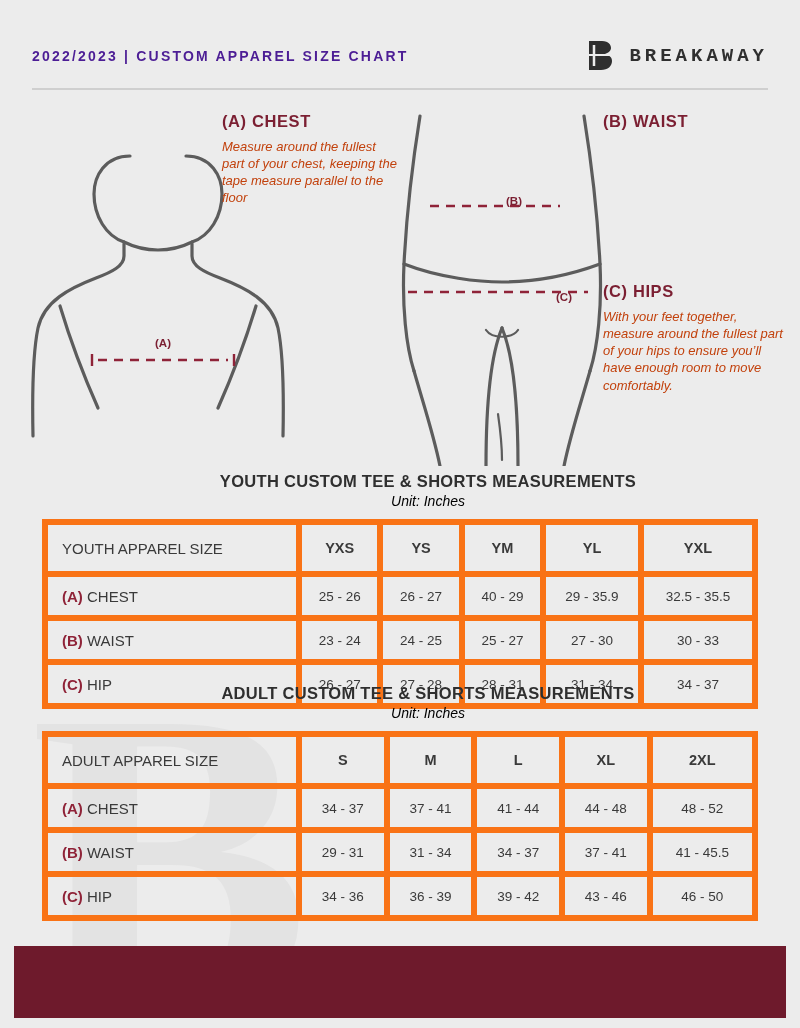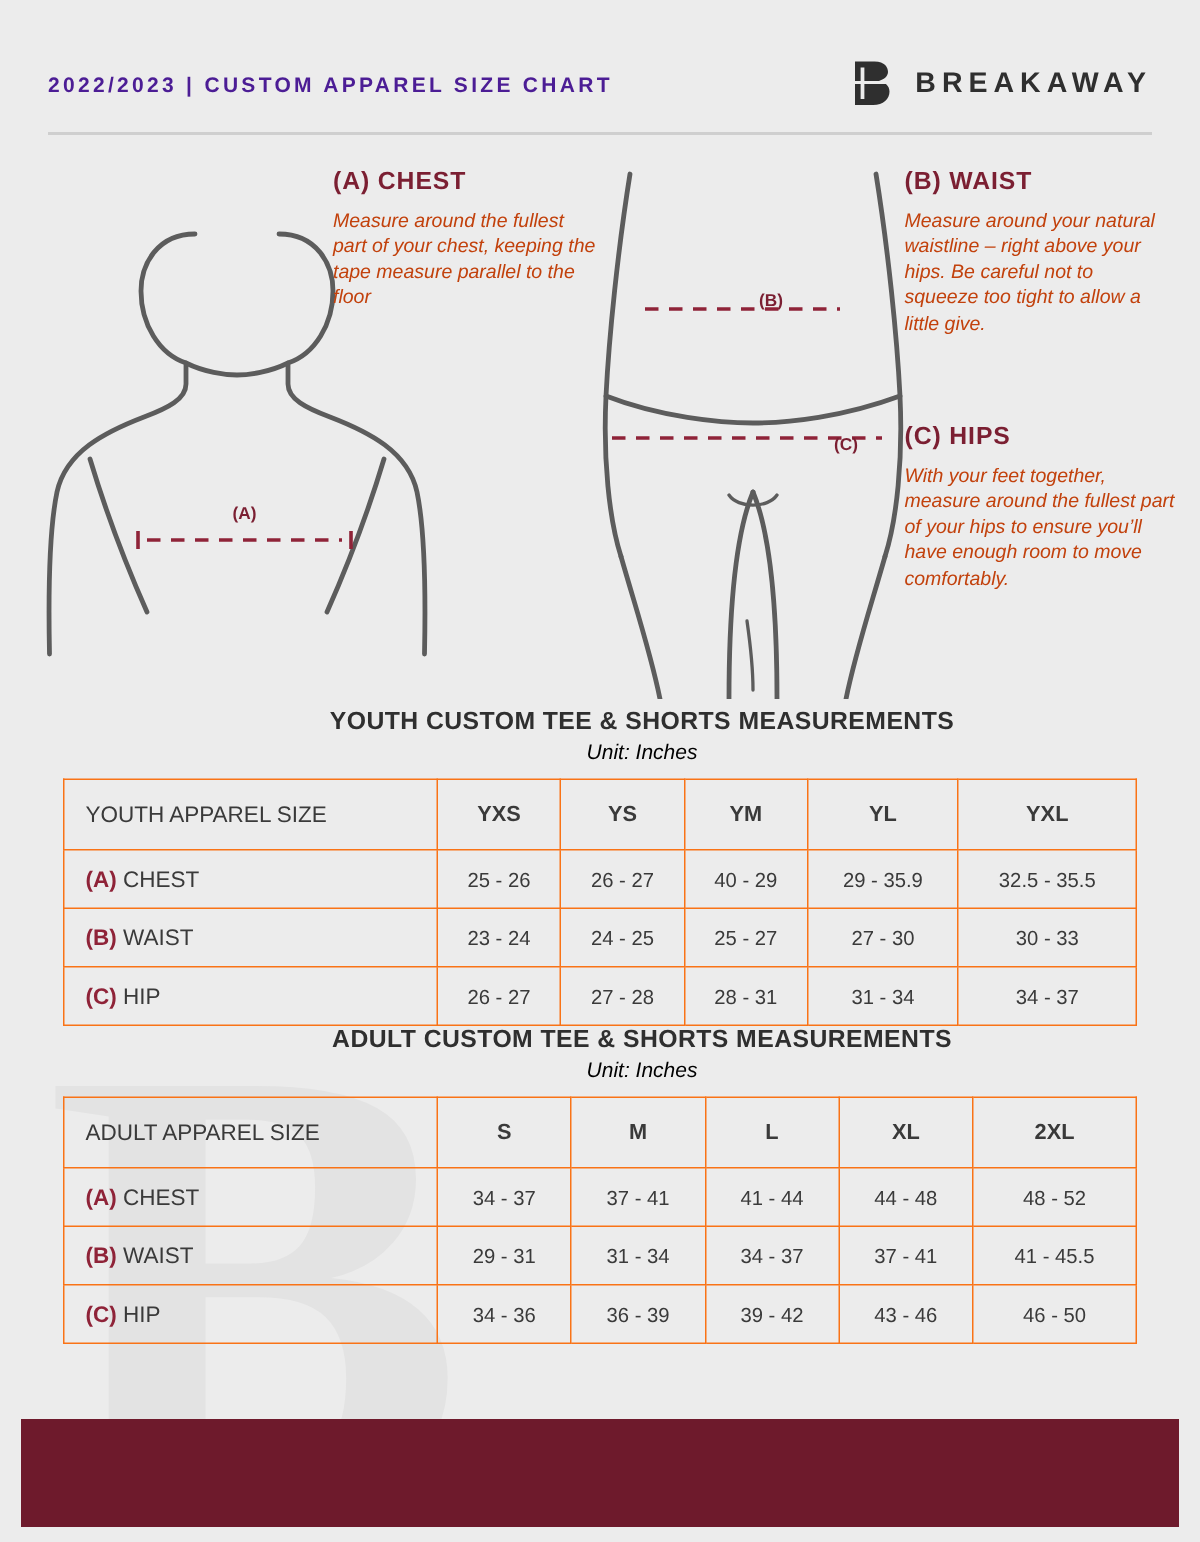--- a/index.html
+++ b/index.html
@@ -51,20 +51,21 @@
   .header-title {
     font-size: 14px;
     font-weight: bold;
     letter-spacing: 2.2px;
     color: #4c1d95;
   }
   .brand {
     display: flex;
     align-items: center;
     gap: 14px;
+    font-family: Liberation Mono, monospace;
   }
   .brand-mark {
     width: 30px;
     height: 34px;
     position: relative;
   }
   .brand-name {
     font-size: 19px;
     font-weight: bold;
     letter-spacing: 4px;
@@ -146,21 +147,21 @@
     color: #000000;
     margin-top: 2px;
     margin-bottom: 10px;
   }
   table {
     border-collapse: collapse;
     width: 716px;
     background: transparent;
   }
   th, td {
-    border: 1px solid #f97316;
+    border: 6px solid #f97316;
     text-align: center;
     font-size: 13.5px;
     color: #3a3a3a;
     height: 38px;
     padding: 0 4px;
   }
   thead th {
     font-weight: bold;
     font-size: 14.5px;
     height: 46px;
@@ -261,21 +262,20 @@
     <div class="tag tag-b">(B)</div>
     <div class="tag tag-c">(C)</div>
 
     <div class="callout callout-a">
       <div class="callout-title">(A) CHEST</div>
       <div class="callout-body">Measure around the fullest part of your chest, keeping the tape measure parallel to the floor</div>
     </div>
 
     <div class="callout callout-b">
       <div class="callout-title">(B) WAIST</div>
-      <div class="callout-body">Measure around your natural waistline – right above your hips. Be careful not to squeeze too tight to allow a little give.</div>
     </div>
 
     <div class="callout callout-c">
       <div class="callout-title">(C) HIPS</div>
       <div class="callout-body">With your feet together, measure around the fullest part of your hips to ensure you’ll have enough room to move comfortably.</div>
     </div>
   </div>
 
   <div class="section section-youth">
     <div class="table-title">YOUTH CUSTOM TEE &amp; SHORTS MEASUREMENTS</div>

